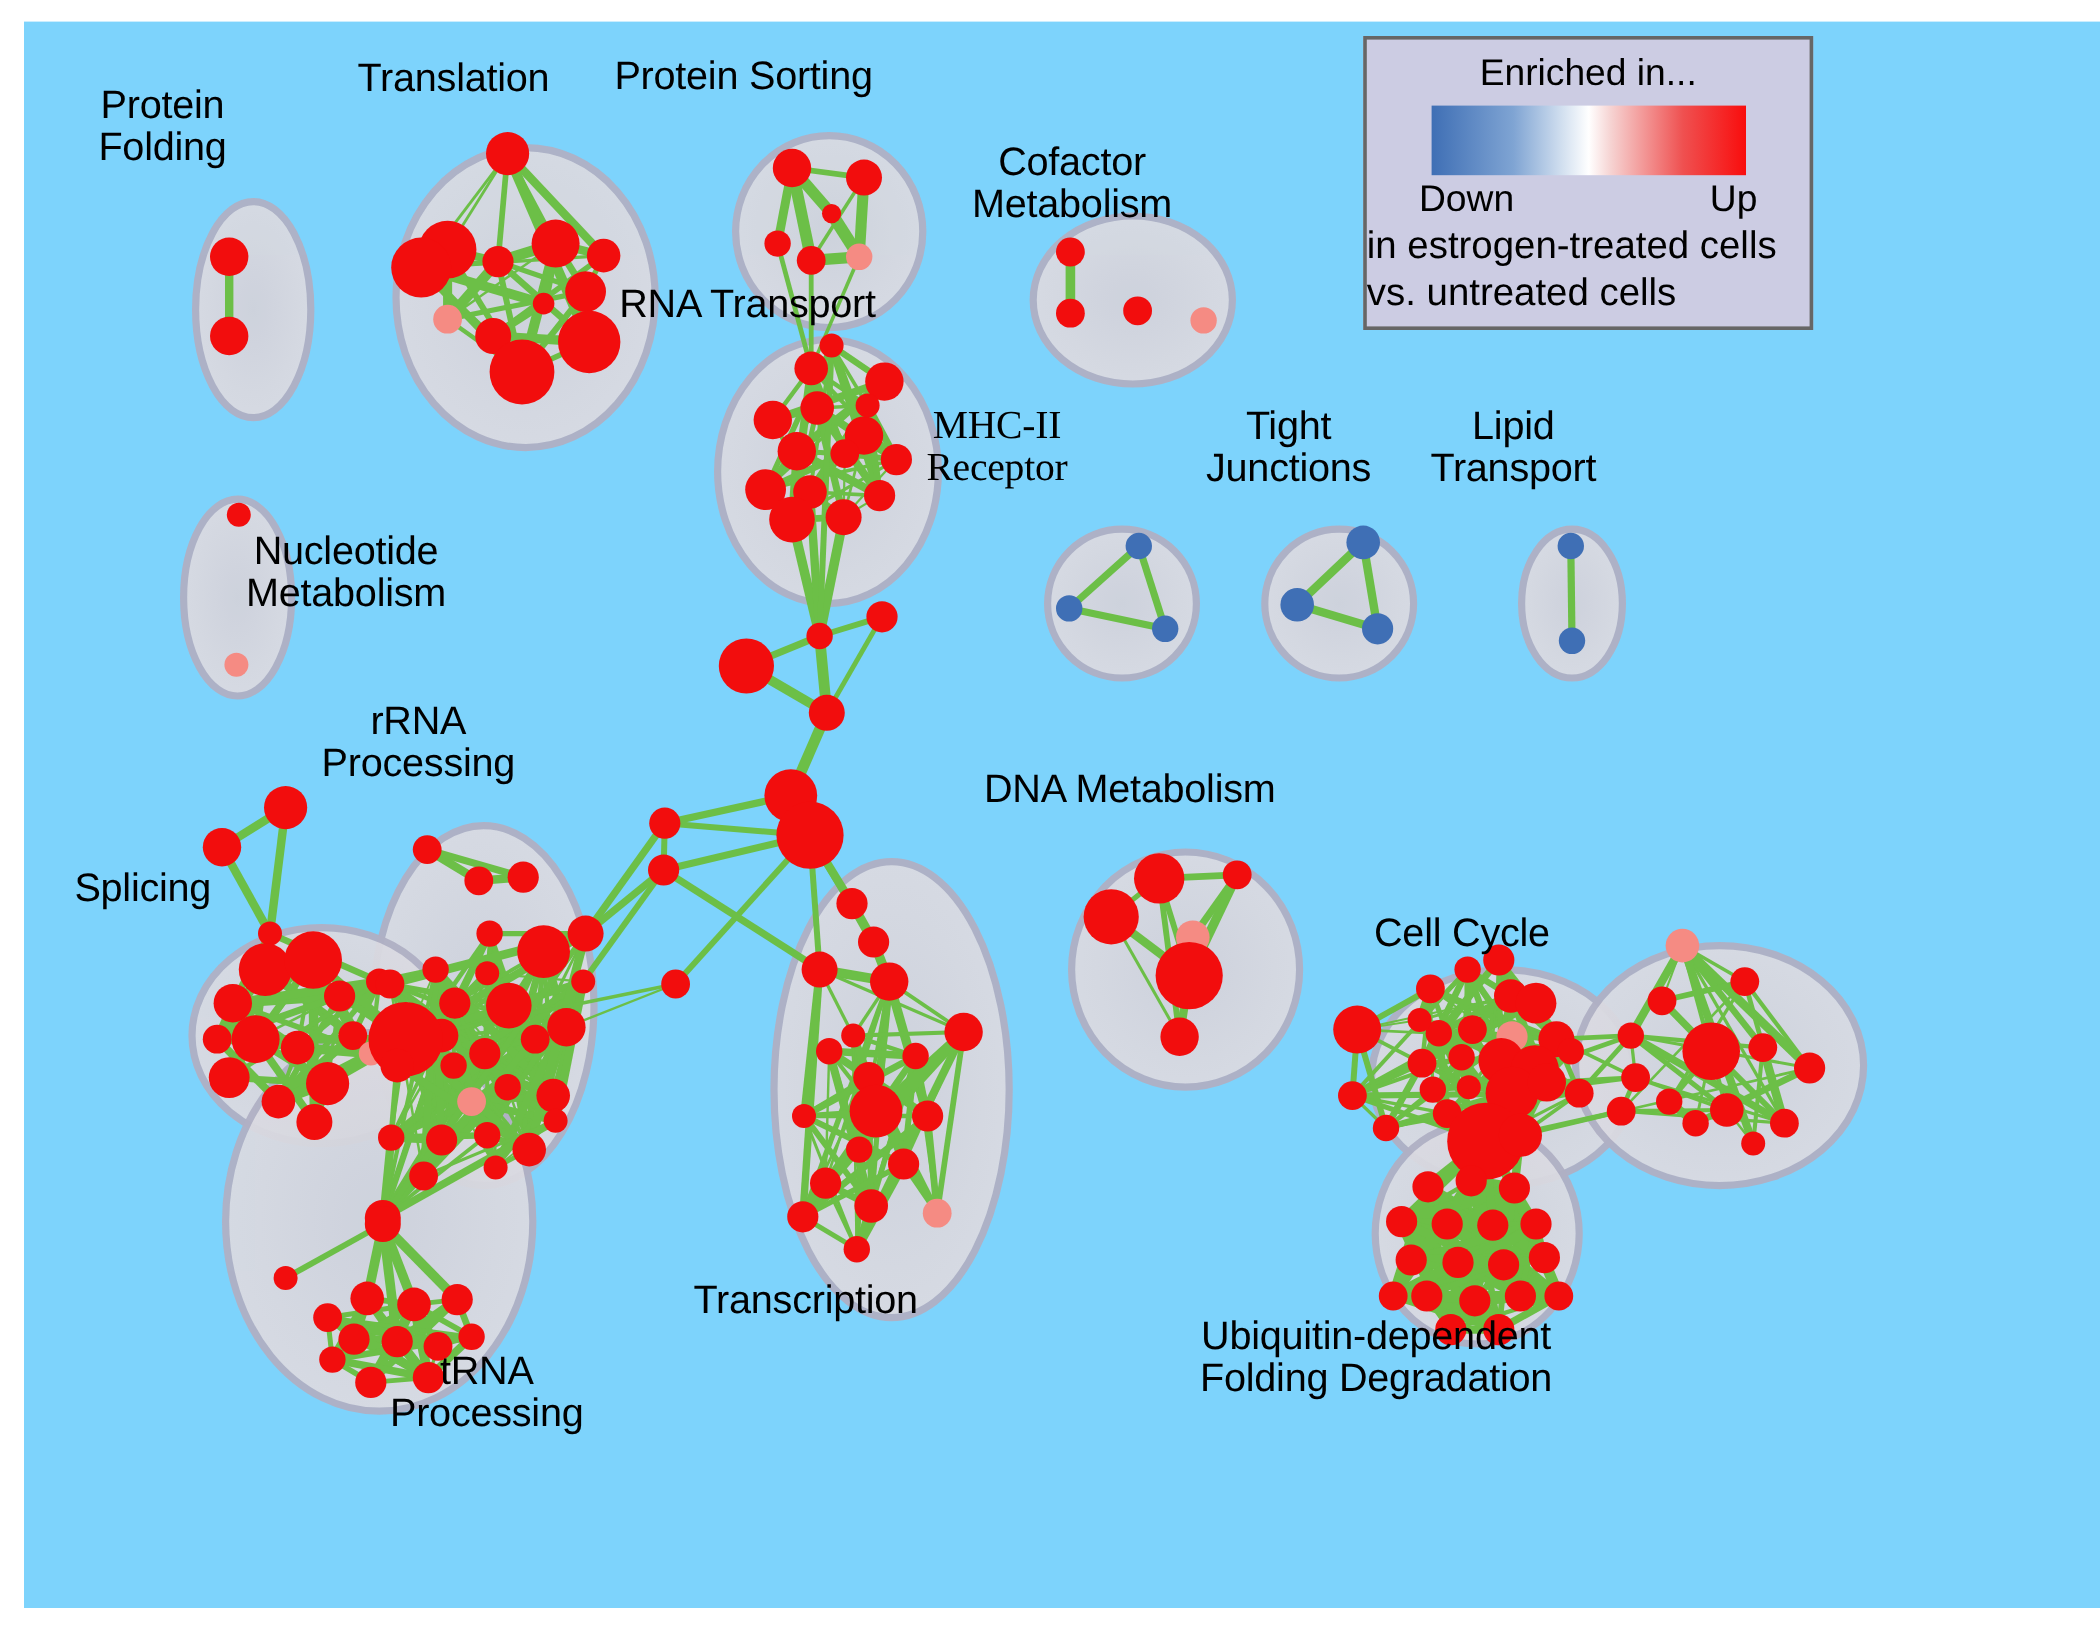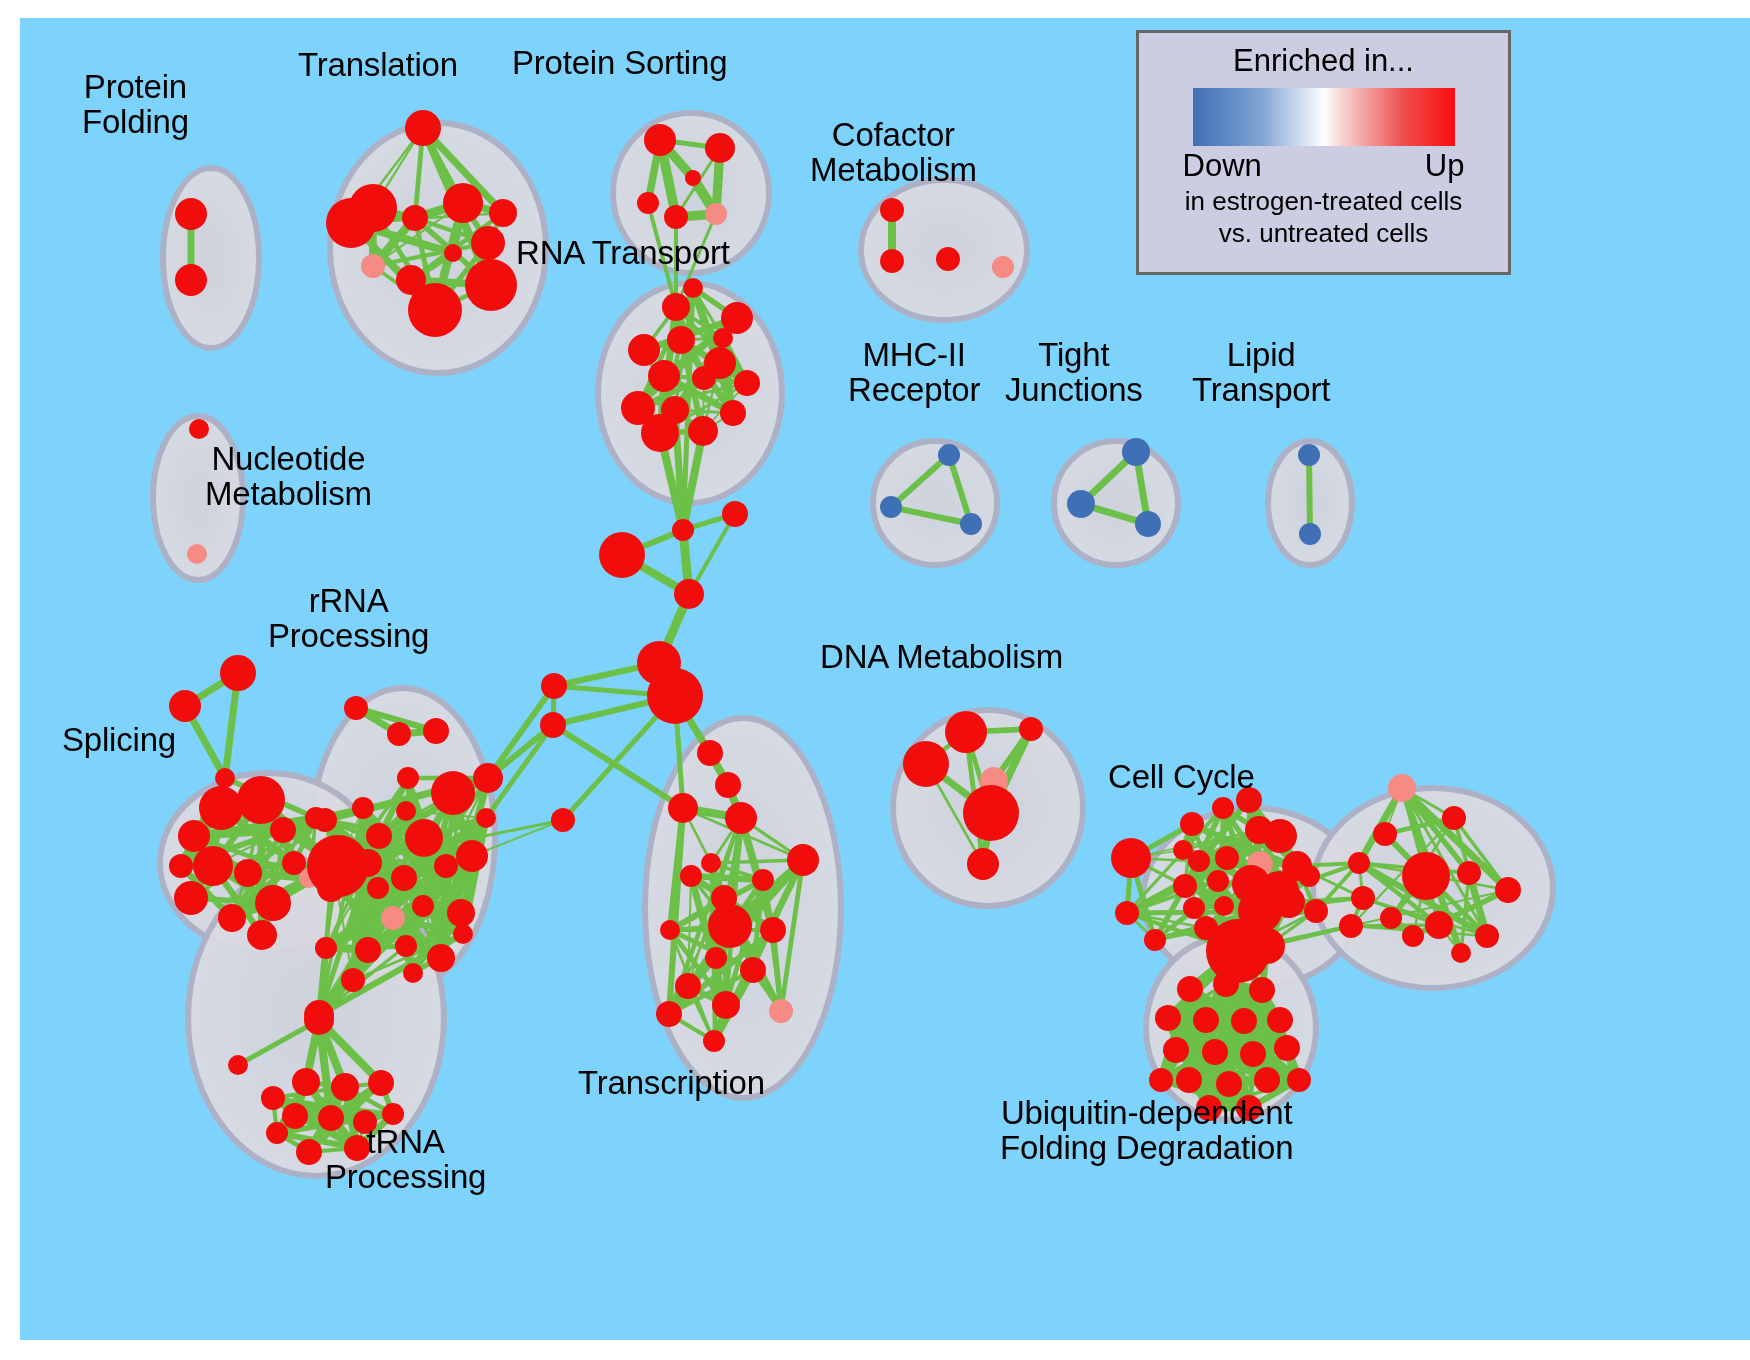--- a/index.html
+++ b/index.html
@@ -32,21 +32,21 @@
   #legend .bar{
     height:58px;margin:9px auto 2px auto;
     background:linear-gradient(to right,#3f6fb5 0%,#7fa4d3 26%,#dfe9f4 44%,#ffffff 50%,#f6d3d2 57%,#ef5050 80%,#f90d0d 100%);
   }
   #legend .ends{
     display:flex;justify-content:space-between;font-size:31px;color:#000;
     font-family:"Liberation Sans",sans-serif;
     gap:36px;
   }
   #legend .sub{
-    text-align:center;font-size:26px;color:#000;line-height:1.12;margin-top:3px;
+    text-align:left;font-size:32px;color:#000;line-height:1.12;margin-top:3px;
     font-family:"Liberation Sans",sans-serif;
   }
 </style>
 </head>
 <body>
 
 <div id="canvas">
   <div id="plot">
 
     <svg id="net" width="1710" height="1322" viewBox="0 0 1710 1322">
@@ -978,34 +978,34 @@
 
     <div class="clabel" style="left:62px;top:52px;">Protein
 Folding</div>
     <div class="clabel" style="left:278px;top:30px;">Translation</div>
     <div class="clabel" style="left:492px;top:28px;">Protein Sorting</div>
     <div class="clabel" style="left:496px;top:218px;">RNA Transport</div>
     <div class="clabel" style="left:790px;top:62px;margin-top:38px;">Cofactor
 Metabolism</div>
     <div class="clabel" style="left:185px;top:424px;">Nucleotide
 Metabolism</div>
-    <div class="clabel" style="left:828px;top:320px;">MHC-II
+    <div class="clabel" style="left:752px;top:320px;font-family:Liberation Serif, serif;">MHC-II
 Receptor</div>
     <div class="clabel" style="left:1172px;top:320px;">Lipid
 Transport</div>
     <div class="clabel" style="left:985px;top:320px;">Tight
 Junctions</div>
     <div class="clabel" style="left:248px;top:566px;">rRNA
 Processing</div>
     <div class="clabel" style="left:42px;top:705px;">Splicing</div>
     <div class="clabel" style="left:305px;top:1062px;margin-top:45px;">tRNA
 Processing</div>
     <div class="clabel" style="left:558px;top:1048px;">Transcription</div>
     <div class="clabel" style="left:800px;top:622px;">DNA Metabolism</div>
-    <div class="clabel" style="left:1088px;top:742px;">Cell Cycle</div>
+    <div class="clabel" style="left:1125px;top:742px;">Cell Cycle</div>
     <div class="clabel" style="left:980px;top:1078px;">Ubiquitin-dependent
 Folding Degradation</div>
 
     <div id="legend" style="left:1116px;top:12px;width:375px;height:245px;">
       <div class="ltitle">Enriched in...</div>
       <div class="bar" style="width:262px;"></div>
       <div class="ends" style="width:282px;margin:0 auto;">
         <span>Down</span>
         <span>Up</span>
       </div>

